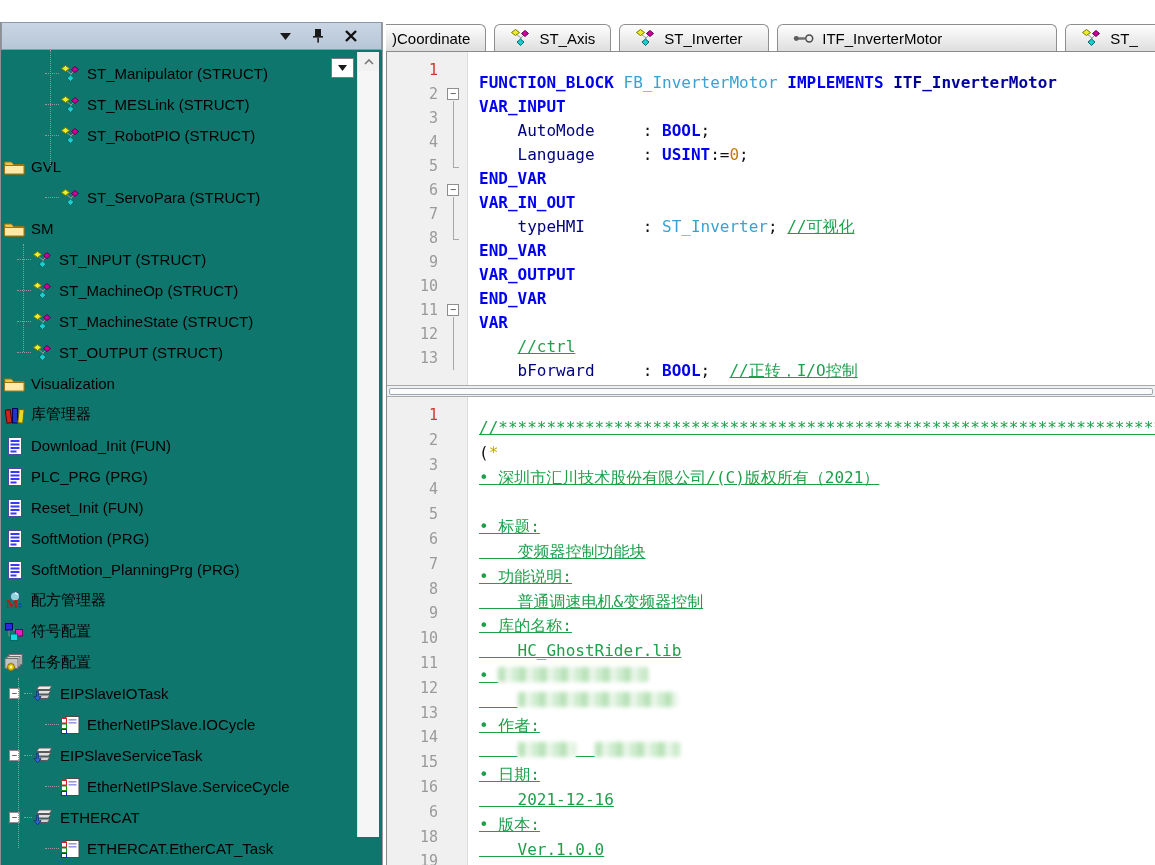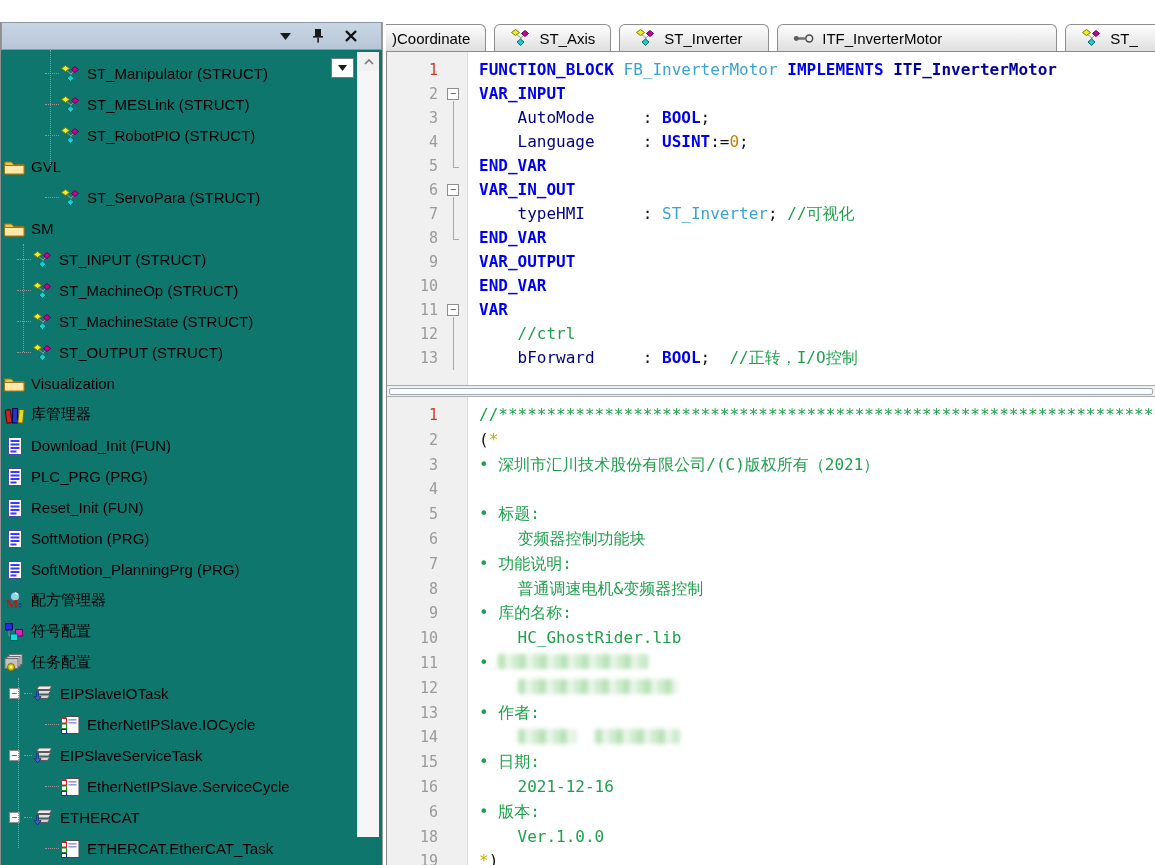--- a/index.html
+++ b/index.html
@@ -55,27 +55,27 @@
   .pane-bottom .cl{height:24.8px;line-height:24.8px;}
   .ln{flex:none;width:58px;text-align:right;padding-right:7px;color:#9a9a9a;font-size:15px;}
   .ln.first{color:#ce3b28;}
   .fold{flex:none;width:18px;position:relative;}
   .fold.fline::after{content:"";position:absolute;left:8px;top:0;bottom:0;border-left:1px solid #a8a8a8;}
   .fold.fend::after{content:"";position:absolute;left:8px;top:0;height:13px;width:5px;
     border-left:1px solid #a8a8a8;border-bottom:1px solid #a8a8a8;}
   .fold.fbox .fb{position:absolute;left:2px;top:6px;width:12px;height:12px;border:1px solid #8e8e8e;
     background:#fff;font:10px/10px "DejaVu Sans Mono",monospace;text-align:center;color:#444;cursor:pointer;}
   .fold.fbox::after{content:"";position:absolute;left:8px;top:19px;bottom:0;border-left:1px solid #a8a8a8;}
-  .code{flex:none;padding-left:16px;}
+  .code{flex:none;padding-left:16px;margin-top:13px;}
   .s-k{color:#0000f0;font-weight:bold;}
   .s-t{color:#38a3d1;}
   .s-i{color:#000080;}
   .s-p{color:#101010;}
   .s-n{color:#c77b00;}
-  .s-c{color:#1ea04b;}
+  .s-c{color:#1ea04b;text-decoration:underline;}
   .s-y{color:#bfae00;}
   .s-itf{color:#00009b;font-weight:bold;}
   .redact{display:inline-block;height:15px;vertical-align:middle;border-radius:2px;margin-top:-3px;
     background:repeating-linear-gradient(90deg,#b9e2b9 0 7px,#e9f6e9 7px 14px,#cfeccf 14px 21px);
     filter:blur(2px);}
 </style>
 </head>
 <body>
 
 <div class="app">

